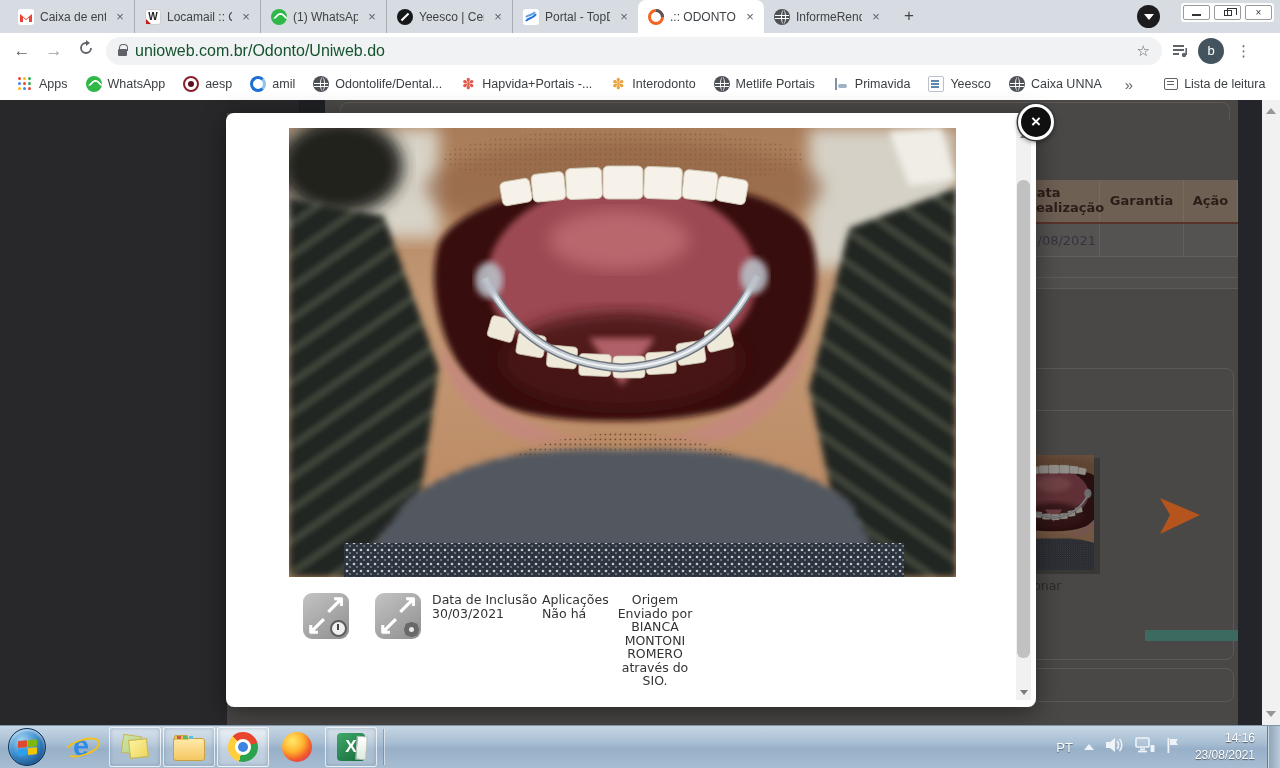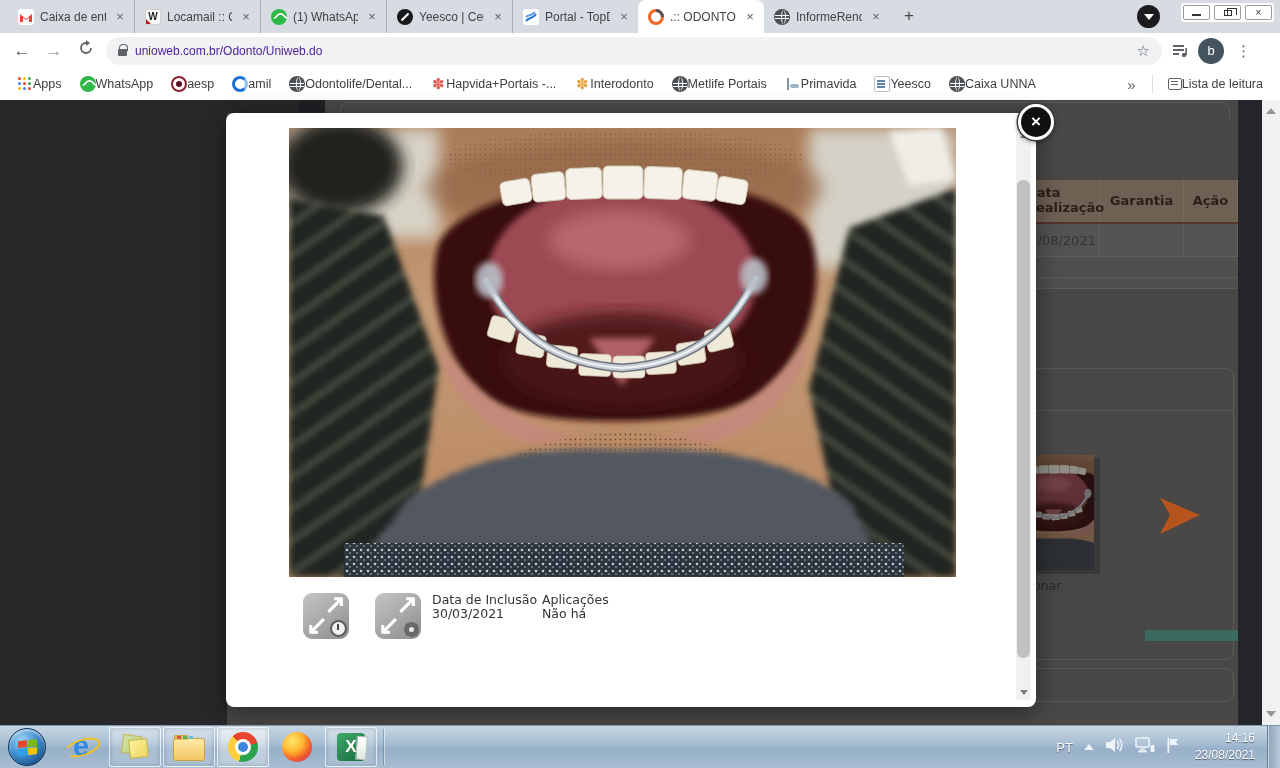--- a/index.html
+++ b/index.html
@@ -25,28 +25,28 @@
   .winbtn .minbar { width:9px; height:2px; background:#333; margin-top:5px; }
   .winbtn .restsq { width:8px; height:6px; border:1px solid #333; position:relative; background:#fff; }
   .winbtn .restsq:before { content:''; position:absolute; top:-3px; left:2px; width:8px; height:6px; border:1px solid #333; border-bottom:none; }
 
   .toolbar { height:35px; display:flex; align-items:center; padding:0 10px; gap:8px; background:#fff; }
   .navbtn { width:24px; height:24px; font-size:17px; color:#5f6368; text-align:center; line-height:23px; }
   .navbtn.fwd { color:#9aa0a6; }
   .omnibox { flex:1; height:28px; background:#f0f2f4; border-radius:14px; display:flex; align-items:center; padding:0 12px; gap:8px; max-width:1056px; }
   .lock { width:9px; height:7px; background:#5f6368; border-radius:1px; position:relative; margin-top:3px; }
   .lock:before { content:''; position:absolute; top:-5px; left:1px; width:7px; height:6px; border:1.6px solid #5f6368; border-bottom:none; border-radius:4px 4px 0 0; }
-  .url { font-size:12px; color:#4c1d95; flex:1; }
+  .url { font-size:16px; color:#14532d; flex:1; }
   .ob-star { font-size:15px; color:#5f6368; }
   .ext-ic { width:20px; height:20px; }
   .avatar { width:26px; height:26px; border-radius:50%; background:#44545e; color:#fff; font-size:13px; display:flex; align-items:center; justify-content:center; }
   .menu-dots { font-size:15px; color:#5f6368; padding:0 4px; }
 
   .bookmarksbar { height:32px; display:flex; align-items:center; padding:0 10px; gap:4px; background:#fff; font-size:12.5px; color:#3c4043; }
-  .bm { display:flex; align-items:center; padding:4px 7px; border-radius:4px; white-space:nowrap; }
+  .bm { display:flex; align-items:center; gap:6px; padding:4px 7px; border-radius:4px; white-space:nowrap; }
   .bmico { width:16px; height:16px; position:relative; flex:0 0 16px; }
   .bm-spacer { flex:1; }
   .bm-overflow { font-size:15px; color:#5f6368; padding:0 8px; }
   .bm-divider { width:1px; height:18px; background:#dadce0; margin:0 4px; }
   .rl-ico { width:14px; height:12px; border:1.4px solid #5f6368; border-radius:2px; position:relative; }
   .rl-ico:before { content:''; position:absolute; left:2px; top:2px; width:7px; height:1.4px; background:#5f6368; box-shadow:0 3px 0 #5f6368; }
 
   
   .ic-gmail { background:#fff; }
   .ic-gmail svg path { fill:#ea4335; }
@@ -448,20 +448,24 @@
     </div>
 
     <div class="mod-info mf-inclusao">
       <div>Data de Inclusão</div>
       <div>30/03/2021</div>
     </div>
     <div class="mod-info mf-aplicacoes">
       <div>Aplicações</div>
       <div>Não há</div>
     </div>
+    <div class="mod-info mf-origem">
+      <div>Origem</div>
+      <div>Enviado por BIANCA MONTONI ROMERO através do SIO.</div>
+    </div>
 
     <div class="mod-scroll">
       <div class="ms-up"></div>
       <div class="ms-thumb"></div>
       <div class="ms-down"></div>
     </div>
   </div>
 
   <div class="modal-close">×</div>
 

